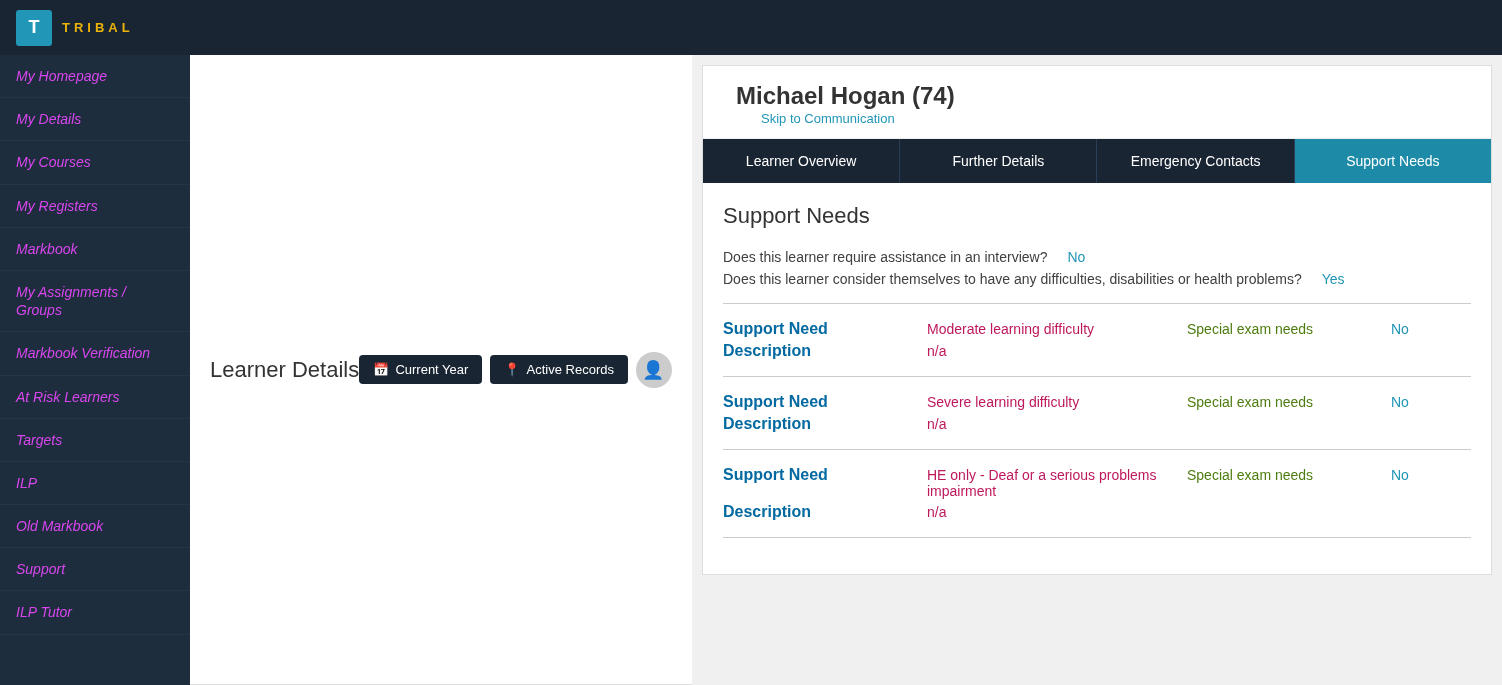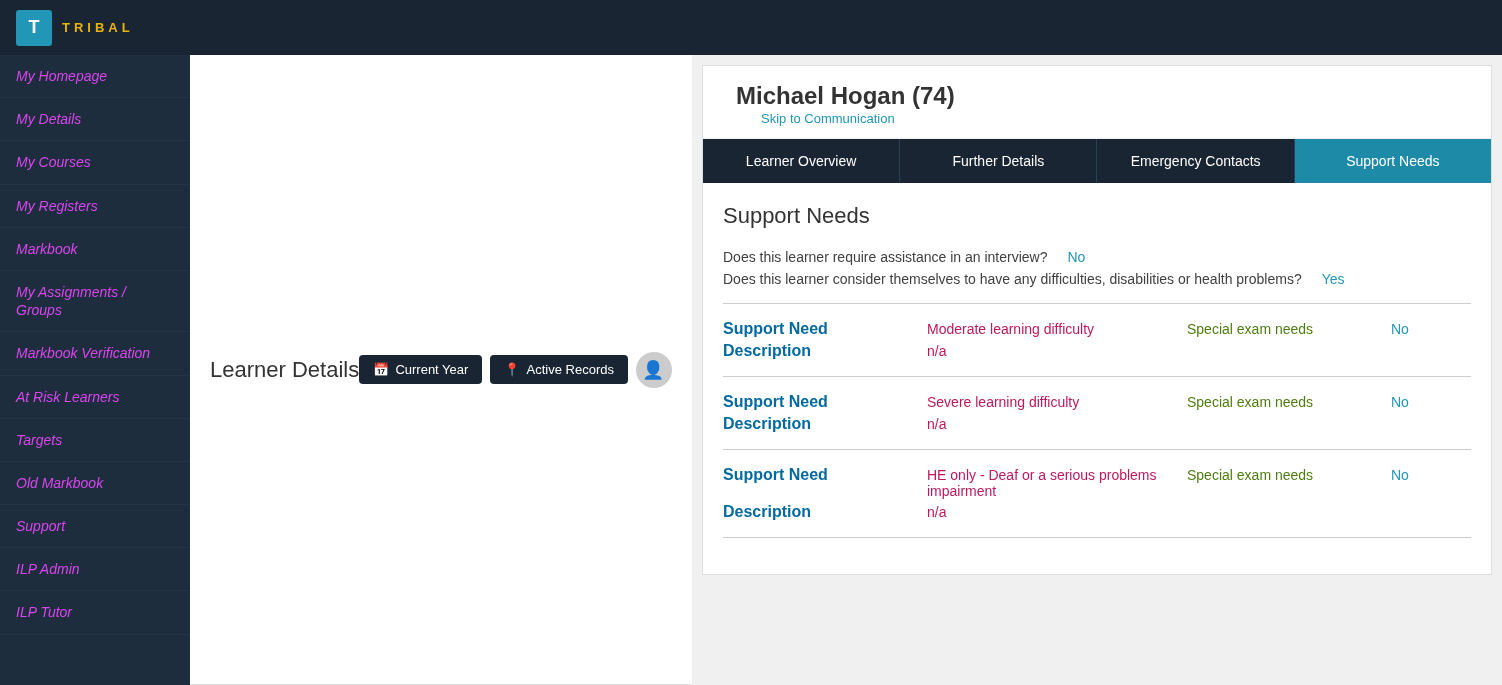--- a/index.html
+++ b/index.html
@@ -230,23 +230,23 @@
 
   <div class="sidebar-item">My Homepage</div>
       <div class="sidebar-item">My Details</div>
       <div class="sidebar-item">My Courses</div>
       <div class="sidebar-item">My Registers</div>
       <div class="sidebar-item">Markbook</div>
       <div class="sidebar-item">My Assignments / Groups</div>
       <div class="sidebar-item">Markbook Verification</div>
       <div class="sidebar-item">At Risk Learners</div>
       <div class="sidebar-item">Targets</div>
+      <div class="sidebar-item">ILP</div>
       <div class="sidebar-item">Old Markbook</div>
       <div class="sidebar-item">Support</div>
-      <div class="sidebar-item">ILP Admin</div>
       <div class="sidebar-item">ILP Tutor</div>
     </div>
 
   <div class="content-area">
 
     <div class="content-header">
       <h1 class="page-title-text">Learner Details</h1>
       <div class="header-actions">
         <button class="btn-header">
           <span>📅</span>

